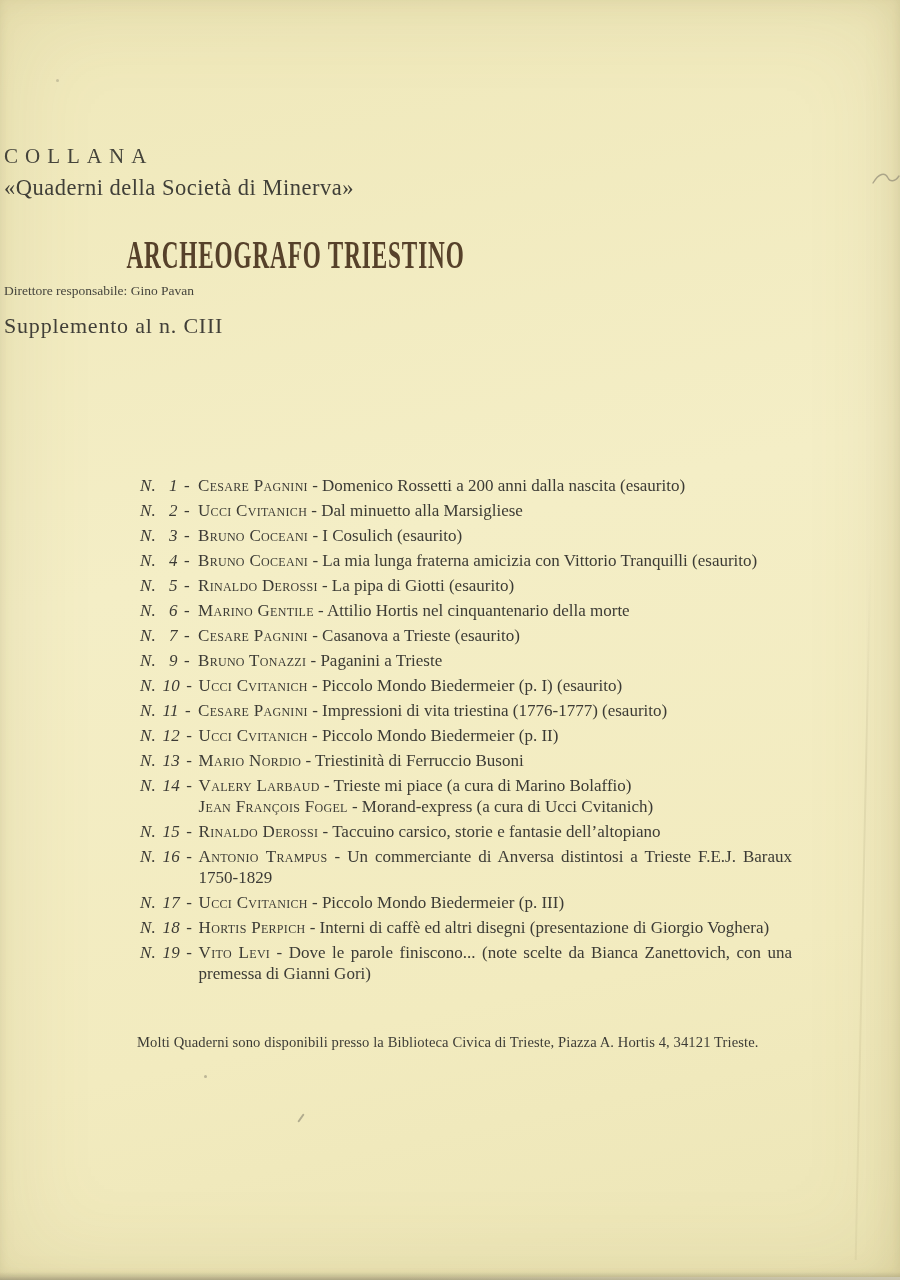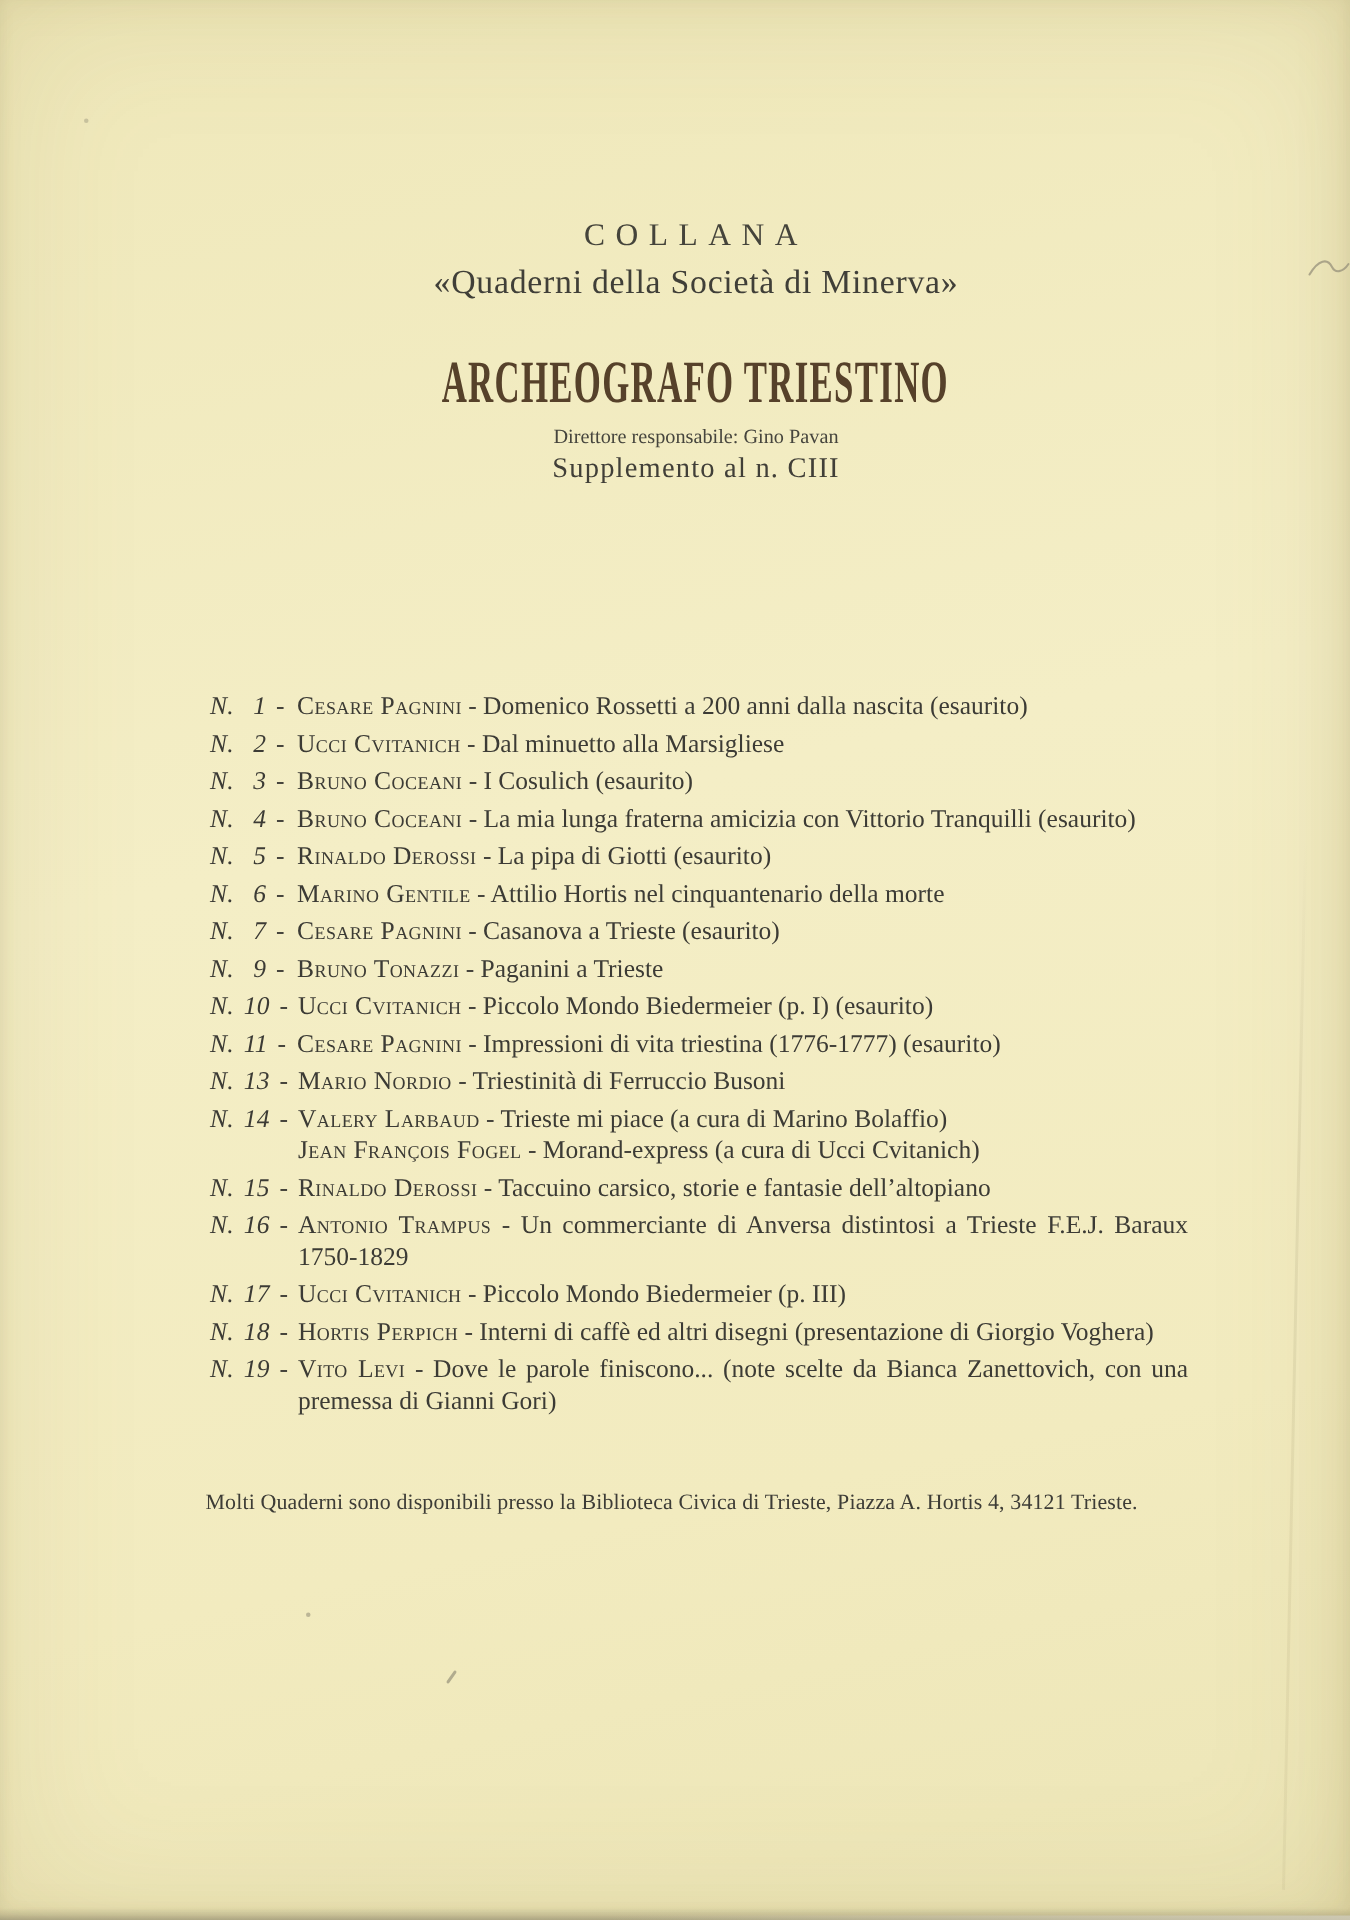--- a/index.html
+++ b/index.html
@@ -11,38 +11,38 @@
   }
   .paper {
     position: relative;
     width: 900px; height: 1280px;
     background: linear-gradient(168deg, #efe8ba 0%, #f4eec6 42%, #f2ebbf 75%, #ece5b6 100%);
     box-shadow: inset 0 0 95px rgba(150,128,62,.15), inset -10px 0 28px rgba(150,128,62,.10), inset 0 -4px 10px rgba(120,112,80,.12);
     color: #3d3c36;
   }
 
   
-  header { padding-top: 146px; text-align: center; padding-left: 28px; }
+  header { padding-top: 146px; text-align: left; padding-left: 4px; }
   .collana {
     font-size: 21px; letter-spacing: 7px; color: #45443b; line-height: 1;
   }
   .quaderni {
     font-size: 22.5px; margin-top: 8px; color: #403f38; letter-spacing: 0.5px;
   }
   .journal-row { margin-top: 38px; height: 32px; }
   .journal {
     display: inline-block;
     font-weight: bold; font-size: 40px; line-height: 32px;
     transform: scaleX(0.58); transform-origin: center;
     letter-spacing: 1.5px;
     color: #56412a;
     white-space: nowrap;
   }
   .direttore { font-size: 13.5px; margin-top: 12px; color: #46453d; }
-  .supplemento { font-size: 19px; margin-top: 3px; letter-spacing: 0.8px; color: #413f38; }
+  .supplemento { font-size: 22px; margin-top: 14px; letter-spacing: 0.8px; color: #413f38; }
 
   
   main.list {
     margin: 136px 0 0 140px;
     width: 652px;
     font-size: 17px;
     color: #3c3b35;
   }
   .row { display: flex; margin-bottom: 4px; }
   .no {
@@ -136,20 +136,24 @@
       </div>
     <div class="row">
         <span class="no">N. 10 - </span>
         <div class="body"><span class="author">Ucci Cvitanich</span><span class="title"> - Piccolo Mondo Biedermeier (p. I) (esaurito)</span></div>
       </div>
     <div class="row">
         <span class="no">N. 11 - </span>
         <div class="body"><span class="author">Cesare Pagnini</span><span class="title"> - Impressioni di vita triestina (1776-1777) (esaurito)</span></div>
       </div>
     <div class="row">
+        <span class="no">N. 12 - </span>
+        <div class="body"><span class="author">Ucci Cvitanich</span><span class="title"> - Piccolo Mondo Biedermeier (p. II)</span></div>
+      </div>
+    <div class="row">
         <span class="no">N. 13 - </span>
         <div class="body"><span class="author">Mario Nordio</span><span class="title"> - Triestinità di Ferruccio Busoni</span></div>
       </div>
     <div class="row">
         <span class="no">N. 14 - </span>
         <div class="body"><span class="author">Valery Larbaud</span><span class="title"> - Trieste mi piace (a cura di Marino Bolaffio)</span><br><span class="author">Jean François Fogel</span><span class="title"> - Morand-express (a cura di Ucci Cvitanich)</span></div>
       </div>
     <div class="row">
         <span class="no">N. 15 - </span>
         <div class="body"><span class="author">Rinaldo Derossi</span><span class="title"> - Taccuino carsico, storie e fantasie dell’altopiano</span></div>

